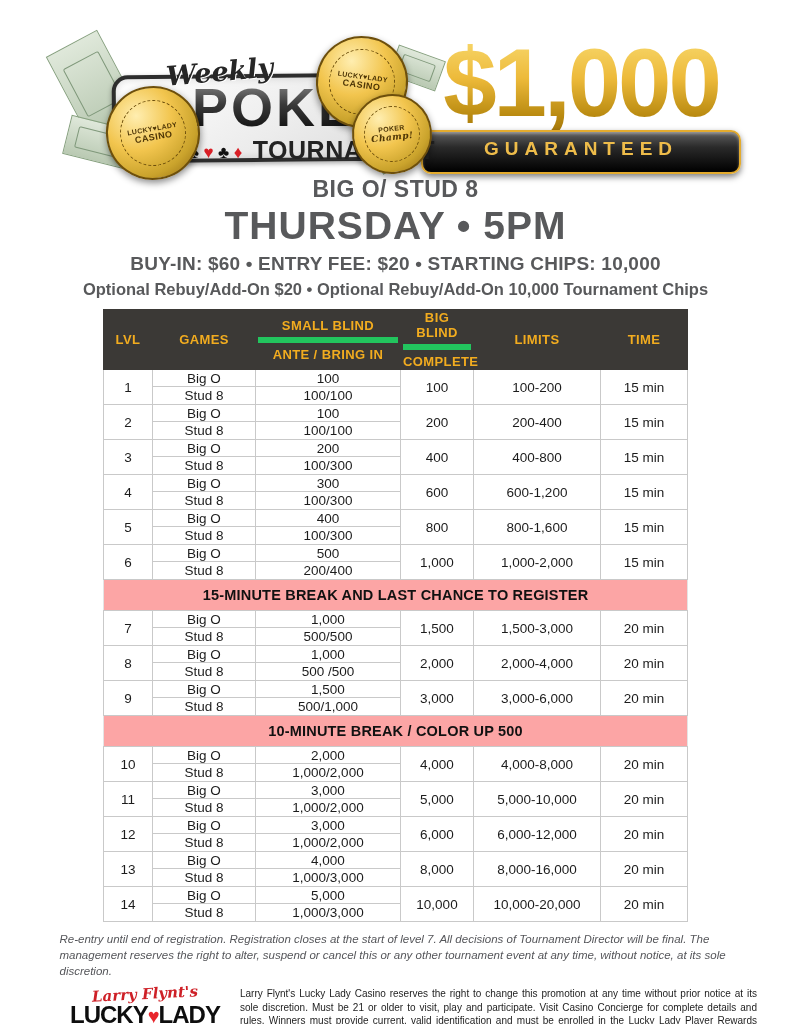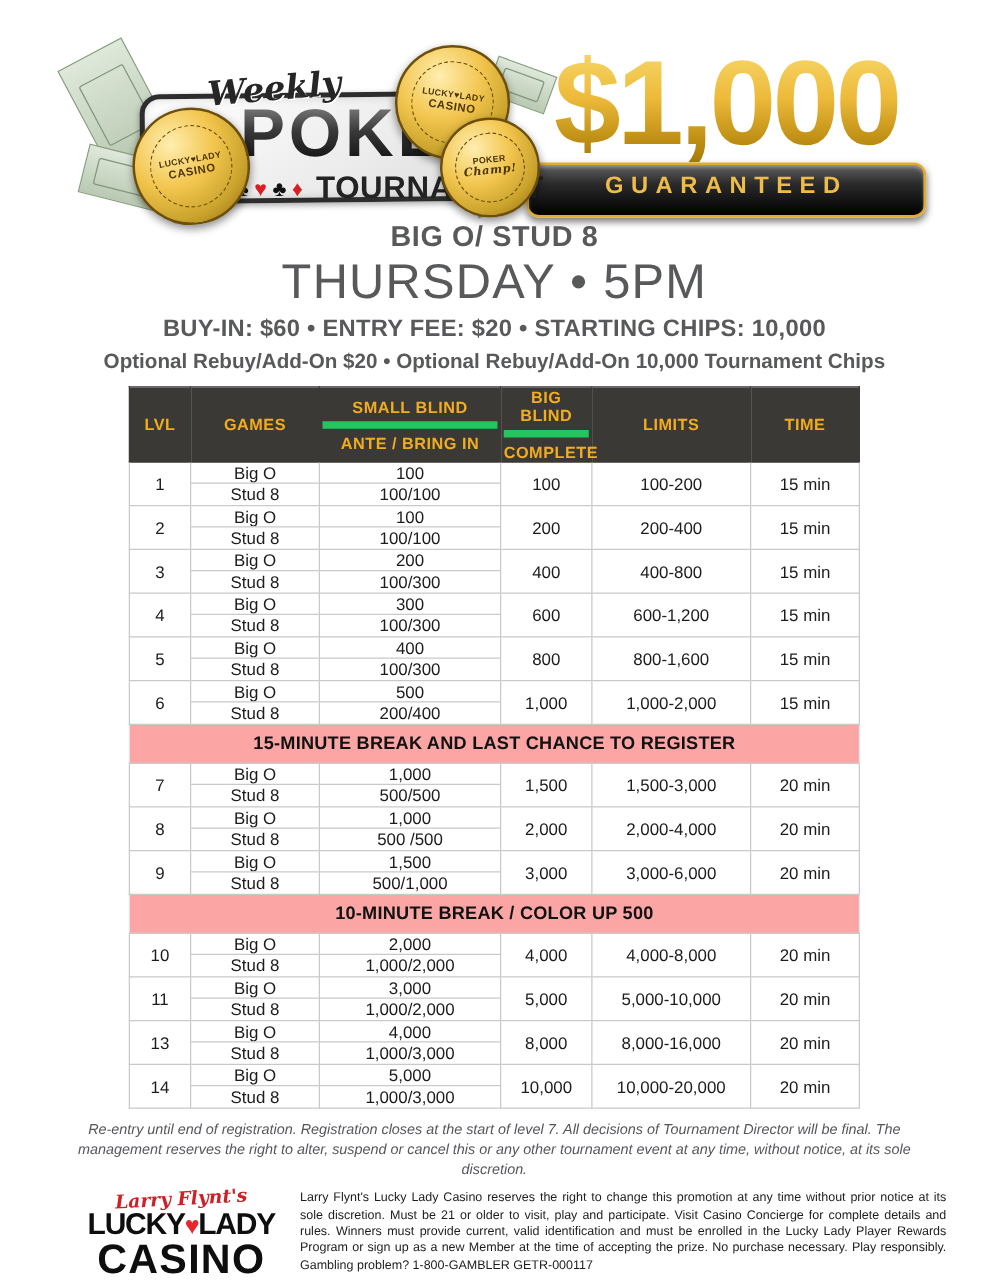--- a/index.html
+++ b/index.html
@@ -33,36 +33,36 @@
   .chip3 { left: 282px; top: 62px; width: 80px; height: 80px; transform: rotate(-6deg); z-index: 5; }
   .chip3 .chip-l2 { font-family: "DejaVu Serif", serif; font-style: italic; }
 
   .guarantee { position: absolute; left: 415px; top: 36px; width: 332px; text-align: center; }
   .amount { font-size: 96px; font-weight: 900; letter-spacing: -3px; line-height: .98; background: linear-gradient(180deg,#f8d96e 0%,#edba3a 45%,#b98a10 85%,#a87a0c 100%); -webkit-background-clip: text; background-clip: text; color: transparent; text-shadow: none; }
   .guar-bar { margin: 0 6px; height: 44px; border-radius: 10px; border: 2px solid #e3ab2e; background: linear-gradient(180deg,#606060 0%,#2a2a2a 38%,#000 100%); box-shadow: 0 3px 6px rgba(0,0,0,.5), inset 0 2px 3px rgba(255,255,255,.35); color: #eebc4a; font-weight: bold; font-size: 19px; letter-spacing: 6px; line-height: 33px; }
 
   
   .title-block { text-align: center; color: #58595b; margin-top: 8px; }
   .game-title { font-size: 23px; font-weight: bold; letter-spacing: .5px; }
-  .day-time { font-size: 39px; font-weight: 400; letter-spacing: 1px; margin-top: 1px; }
+  .day-time { font-size: 39px; font-weight: 700; letter-spacing: 1px; margin-top: 1px; }
   .buyin-line { font-size: 19px; font-weight: bold; margin-top: 5px; letter-spacing: .2px; }
   .rebuy-line { font-size: 16.5px; font-weight: bold; margin-top: 5px; }
 
   
   table.sched { width: 584px; margin: 10px auto 0; border-collapse: collapse; table-layout: fixed; color: #1c1c1c; }
   .sched td { border: 1px solid #c9c9c9; text-align: center; padding: 0; font-size: 13.5px; }
   .sched thead th { background: #3b3936; color: #f2ac1f; border: 1px solid #3b3936; font-size: 13px; font-weight: bold; letter-spacing: .4px; height: 50px; vertical-align: middle; padding: 0 2px; }
   .hdr-stack .h-top { border-bottom: 6px solid #22c55e; padding-bottom: 4px; margin-bottom: 4px; }
   .level-row { height: 34px; }
   .sub { height: 17px; line-height: 17px; overflow: hidden; }
   .sub.top { border-bottom: 1px solid #c9c9c9; }
   .break-row td { height: 31px; background: #fca5a5; font-weight: bold; font-size: 14.5px; letter-spacing: .2px; color: #111; border-left: 1px solid #e4e4e4; border-right: 1px solid #e4e4e4; }
 
   
-  .note { width: 672px; margin: 9px auto 0; text-align: center; font-style: italic; font-size: 11.5px; line-height: 1.4; color: #55565a; }
+  .note { width: 672px; margin: 9px auto 0; font-style: italic; font-size: 11.5px; line-height: 1.4; color: #55565a; }
 
   
   .footer-top { display: flex; align-items: flex-start; margin: 8px 34px 0 66px; }
   .ll-logo { width: 158px; text-align: center; line-height: 1; flex: 0 0 auto; }
   .ll-script { font-family: "DejaVu Serif", serif; font-style: italic; font-weight: bold; font-size: 15px; color: #ce2027; transform: rotate(-3deg); display: block; }
   .ll-name { font-size: 24px; font-weight: 900; letter-spacing: -1px; color: #0e0e0e; margin-top: 1px; }
   .ll-heart { color: #e8262c; font-size: 20px; }
   .ll-casino { font-size: 33px; font-weight: 900; letter-spacing: 1px; color: #0e0e0e; margin-top: -2px; }
   .disclaimer { flex: 1; margin-left: 16px; font-size: 10px; line-height: 1.34; text-align: justify; color: #1d1d1d; }
 </style>
@@ -299,20 +299,34 @@
           </td>
           <td>
             <div class="sub top">3,000</div>
             <div class="sub">1,000/2,000</div>
           </td>
           <td>5,000</td>
           <td>5,000-10,000</td>
           <td>20 min</td>
         </tr>
         <tr class="level-row">
+          <td>12</td>
+          <td>
+            <div class="sub top">Big O</div>
+            <div class="sub">Stud 8</div>
+          </td>
+          <td>
+            <div class="sub top">3,000</div>
+            <div class="sub">1,000/2,000</div>
+          </td>
+          <td>6,000</td>
+          <td>6,000-12,000</td>
+          <td>20 min</td>
+        </tr>
+        <tr class="level-row">
           <td>13</td>
           <td>
             <div class="sub top">Big O</div>
             <div class="sub">Stud 8</div>
           </td>
           <td>
             <div class="sub top">4,000</div>
             <div class="sub">1,000/3,000</div>
           </td>
           <td>8,000</td>

